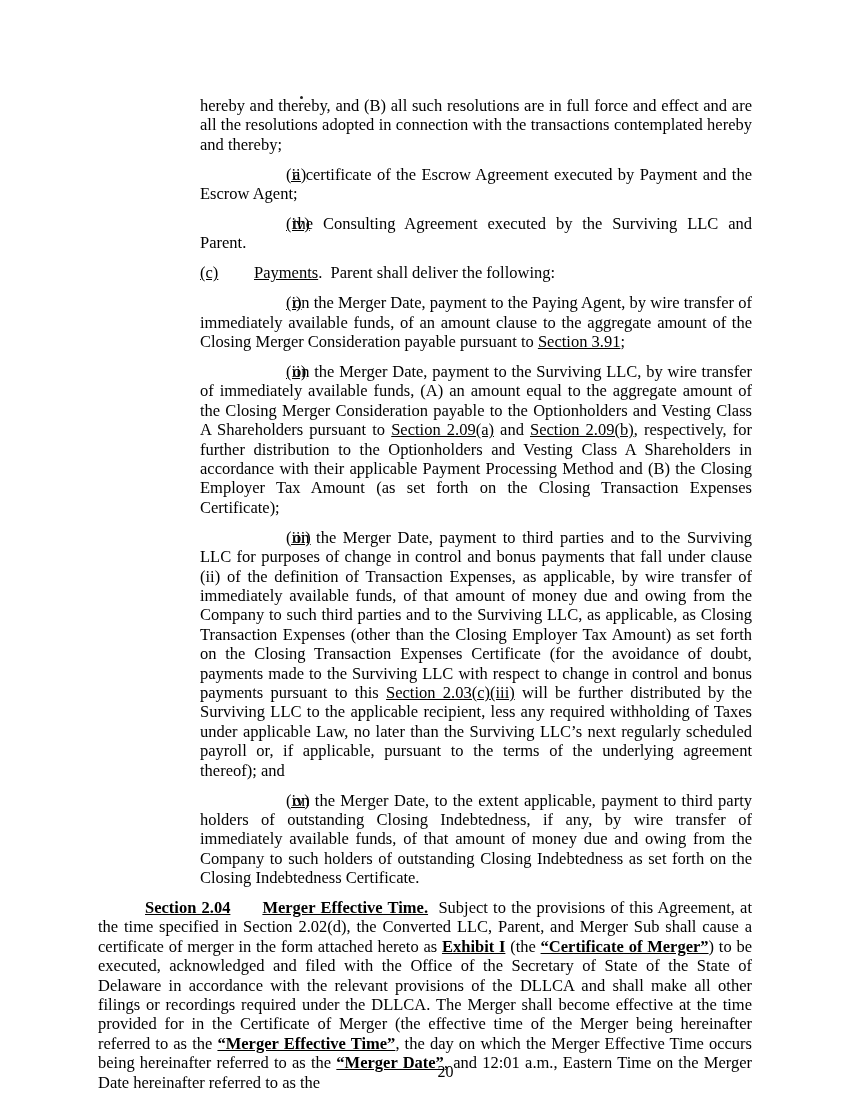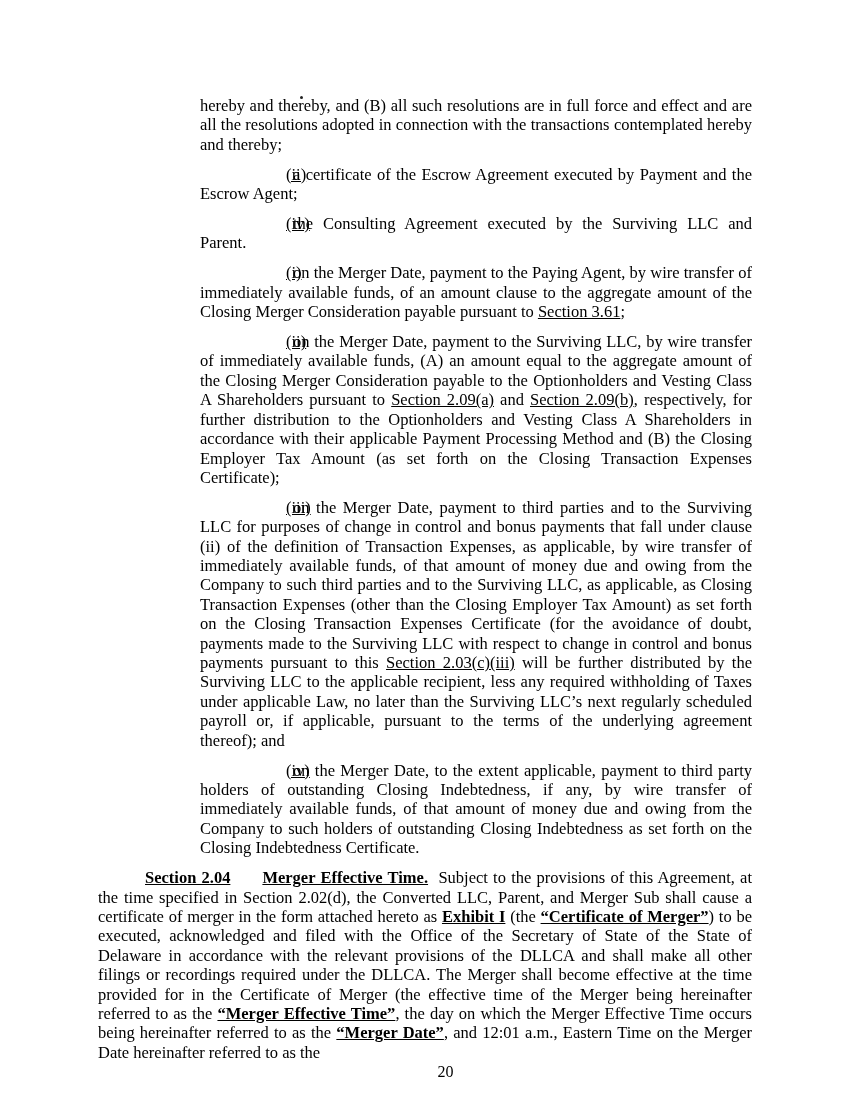--- a/index.html
+++ b/index.html
@@ -52,20 +52,21 @@
 </style>
 </head>
 <body>
 
 <div class="page">
   <div class="speck"></div>
   <div class="doc" id="doc-body">
       <p class="q"><span>hereby and thereby, and (B) all such resolutions are in full force and effect and are all the resolutions adopted in connection with the transactions contemplated hereby and thereby;</span></p>
       <p class="q ind"><span class="lbl" style="width: 50px;">(ii)</span><span>a certificate of the Escrow Agreement executed by Payment and the Escrow Agent;</span></p>
       <p class="q ind"><span class="lbl" style="width: 50px;">(iv)</span><span>the Consulting Agreement executed by the Surviving LLC and Parent.</span></p>
-      <p class="q ind"><span class="lbl" style="width: 50px;">(i)</span><span>on the Merger Date, payment to the Paying Agent, by wire transfer of immediately available funds, of an amount clause to the aggregate amount of the Closing Merger Consideration payable pursuant to </span><span class="u">Section 3.61</span><span>;</span></p>
+      <p class="q"><span class="lbl" style="width: 54px;">(c)</span><span class="u">Payments</span><span>.&nbsp; Parent shall deliver the following:</span></p>
+      <p class="q ind"><span class="lbl" style="width: 50px;">(i)</span><span>on the Merger Date, payment to the Paying Agent, by wire transfer of immediately available funds, of an amount clause to the aggregate amount of the Closing Merger Consideration payable pursuant to </span><span class="u">Section 3.91</span><span>;</span></p>
       <p class="q ind"><span class="lbl" style="width: 50px;">(ii)</span><span>on the Merger Date, payment to the Surviving LLC, by wire transfer of immediately available funds, (A) an amount equal to the aggregate amount of the Closing Merger Consideration payable to the Optionholders and Vesting Class A Shareholders pursuant to </span><span class="u">Section 2.09(a)</span><span> and </span><span class="u">Section 2.09(b)</span><span>, respectively, for further distribution to the Optionholders and Vesting Class A Shareholders in accordance with their applicable Payment Processing Method and (B) the Closing Employer Tax Amount (as set forth on the Closing Transaction Expenses Certificate);</span></p>
       <p class="q ind"><span class="lbl" style="width: 50px;">(iii)</span><span>on the Merger Date, payment to third parties and to the Surviving LLC for purposes of change in control and bonus payments that fall under clause (ii) of the definition of Transaction Expenses, as applicable, by wire transfer of immediately available funds, of that amount of money due and owing from the Company to such third parties and to the Surviving LLC, as applicable, as Closing Transaction Expenses (other than the Closing Employer Tax Amount) as set forth on the Closing Transaction Expenses Certificate (for the avoidance of doubt, payments made to the Surviving LLC with respect to change in control and bonus payments pursuant to this </span><span class="u">Section 2.03(c)(iii)</span><span> will be further distributed by the Surviving LLC to the applicable recipient, less any required withholding of Taxes under applicable Law, no later than the Surviving LLC’s next regularly scheduled payroll or, if applicable, pursuant to the terms of the underlying agreement thereof); and</span></p>
       <p class="q ind"><span class="lbl" style="width: 50px;">(iv)</span><span>on the Merger Date, to the extent applicable, payment to third party holders of outstanding Closing Indebtedness, if any, by wire transfer of immediately available funds, of that amount of money due and owing from the Company to such holders of outstanding Closing Indebtedness as set forth on the Closing Indebtedness Certificate.</span></p>
       <p class="body-ind"><span class="b">Section 2.04</span><span class="tab" style="width: 32px;"></span><span class="b">Merger Effective Time.</span><span>&nbsp; Subject to the provisions of this Agreement, at the time specified in Section 2.02(d), the Converted LLC, Parent, and Merger Sub shall cause a certificate of merger in the form attached hereto as </span><span class="b">Exhibit I</span><span> (the </span><span class="b">“Certificate of Merger”</span><span>) to be executed, acknowledged and filed with the Office of the Secretary of State of the State of Delaware in accordance with the relevant provisions of the DLLCA and shall make all other filings or recordings required under the DLLCA. The Merger shall become effective at the time provided for in the Certificate of Merger (the effective time of the Merger being hereinafter referred to as the </span><span class="b">“Merger Effective Time”</span><span>, the day on which the Merger Effective Time occurs being hereinafter referred to as the </span><span class="b">“Merger Date”</span><span>, and 12:01 a.m., Eastern Time on the Merger Date hereinafter referred to as the </span></p>
     </div>
   <div class="footer">20</div>
 </div>
 
 </body></html>

